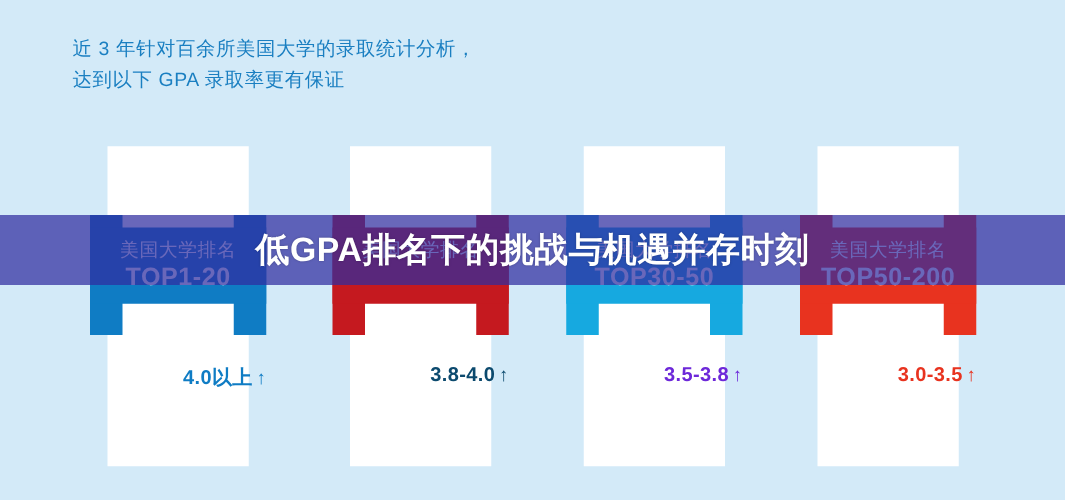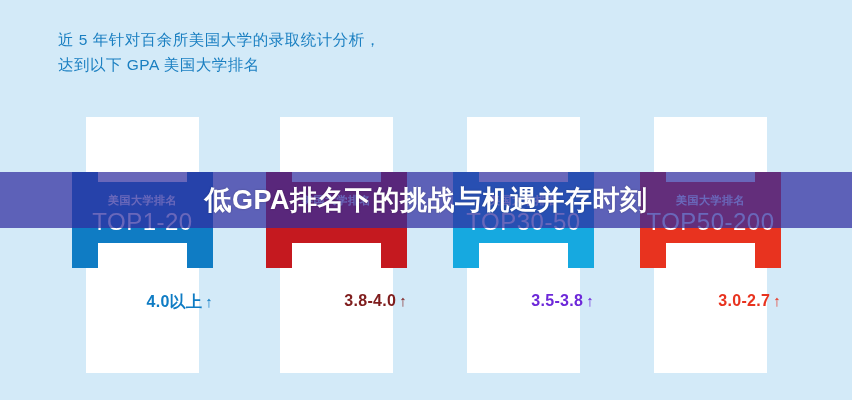--- a/index.html
+++ b/index.html
@@ -28,22 +28,22 @@
   
   .bracket{position:absolute;left:0;top:55px;width:141px;height:96px;}
   .bracket .topbar{position:absolute;left:0;top:10px;width:141px;height:61px;}
   .bracket .legL{position:absolute;left:0;top:0;width:26px;height:96px;}
   .bracket .legR{position:absolute;right:0;top:0;width:26px;height:96px;}
 
   .cardtext{
     position:absolute;left:0;top:74px;width:141px;text-align:center;
     color:#ffffff;pointer-events:none;
   }
-  .cardtext .t1{font-size:11px;line-height:19px;letter-spacing:.5px;font-weight:700;}
-  .cardtext .t2{font-size:24px;line-height:24px;letter-spacing:.5px;font-weight:400;}
+  .cardtext .t1{font-size:15px;line-height:19px;letter-spacing:.5px;font-weight:400;}
+  .cardtext .t2{font-size:20px;line-height:24px;letter-spacing:.5px;font-weight:700;}
 
   .gpa{
     position:absolute;left:0;top:175px;width:141px;text-align:right;
     font-size:16px;font-weight:bold;letter-spacing:.3px;white-space:nowrap;
   }
   .gpa .arrow{font-size:15px;margin-left:3px;}
 
   
   .band{
     position:absolute;left:0;top:172px;width:852px;height:56px;
@@ -55,22 +55,22 @@
     white-space:nowrap;
     text-shadow:0 0 2px rgba(0,0,0,.25);
   }
 </style>
 </head>
 <body style="background: rgb(211, 234, 248);">
 
 <div id="stage" style="background: rgb(211, 234, 248);">
 
   <div class="header" style="color: rgb(26, 127, 193);">
-    <div class="line" style="color: rgb(26, 127, 193);">近 5 年针对百余所美国大学的录取统计分析，</div>
-    <div class="line" style="color: rgb(26, 127, 193);">达到以下 GPA 美国大学排名</div>
+    <div class="line" style="color: rgb(26, 127, 193);">近 3 年针对百余所美国大学的录取统计分析，</div>
+    <div class="line" style="color: rgb(26, 127, 193);">达到以下 GPA 录取率更有保证</div>
   </div>
 
   <div class="cards" id="cards-container">
       <div class="card" style="left: 72px;">
         <div class="col"></div>
         <div class="bracket">
           <div class="legL" style="background: rgb(15, 124, 196);"></div>
           <div class="legR" style="background: rgb(15, 124, 196);"></div>
           <div class="topbar" style="background: rgb(15, 124, 196);"></div>
         </div>
@@ -83,21 +83,21 @@
       <div class="card" style="left: 266px;">
         <div class="col"></div>
         <div class="bracket">
           <div class="legL" style="background: rgb(197, 25, 31);"></div>
           <div class="legR" style="background: rgb(197, 25, 31);"></div>
           <div class="topbar" style="background: rgb(197, 25, 31);"></div>
         </div>
         <div class="cardtext">
           <div class="t1">美国大学排名</div>
         </div>
-        <div class="gpa" style="color: #7f1d1d;"><span>3.8-4.0</span><span class="arrow">↑</span></div>
+        <div class="gpa" style="color: #0c4a6e;"><span>3.8-4.0</span><span class="arrow">↑</span></div>
       </div>
       <div class="card" style="left: 453px;">
         <div class="col"></div>
         <div class="bracket">
           <div class="legL" style="background: rgb(22, 169, 224);"></div>
           <div class="legR" style="background: rgb(22, 169, 224);"></div>
           <div class="topbar" style="background: rgb(22, 169, 224);"></div>
         </div>
         <div class="cardtext">
           <div class="t1">美国大学排名</div>
@@ -109,21 +109,21 @@
         <div class="col"></div>
         <div class="bracket">
           <div class="legL" style="background: rgb(232, 51, 31);"></div>
           <div class="legR" style="background: rgb(232, 51, 31);"></div>
           <div class="topbar" style="background: rgb(232, 51, 31);"></div>
         </div>
         <div class="cardtext">
           <div class="t1">美国大学排名</div>
           <div class="t2">TOP50-200</div>
         </div>
-        <div class="gpa" style="color: rgb(232, 51, 31);"><span>3.0-2.7</span><span class="arrow">↑</span></div>
+        <div class="gpa" style="color: rgb(232, 51, 31);"><span>3.0-3.5</span><span class="arrow">↑</span></div>
       </div>
     </div>
 
   <div class="band">
     <div class="bandtext">低GPA排名下的挑战与机遇并存时刻</div>
   </div>
 
 </div>
 
 </body></html>

